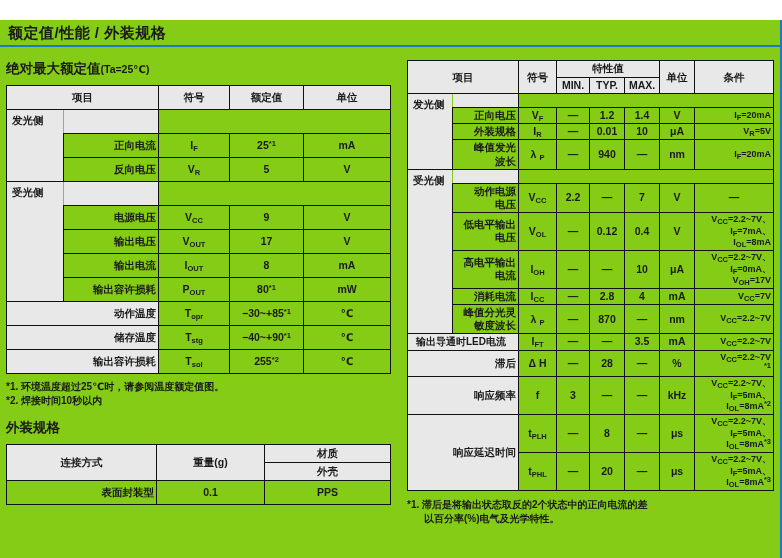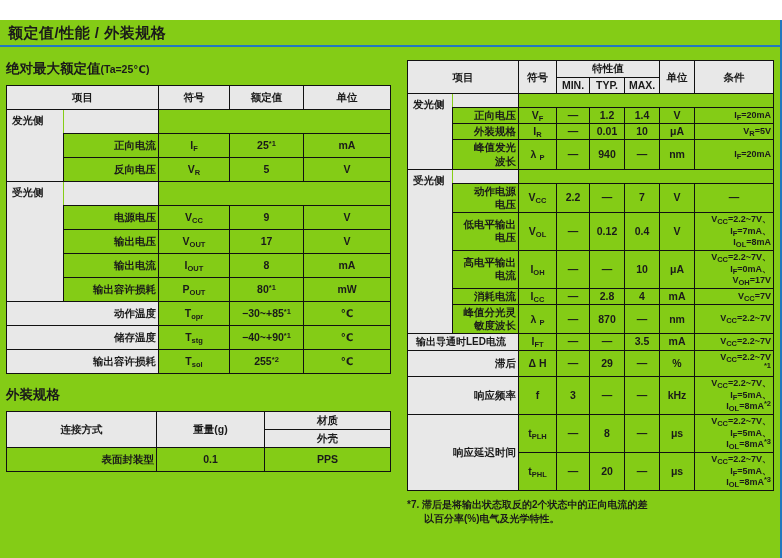--- a/index.html
+++ b/index.html
@@ -124,20 +124,24 @@
       </tr>
       <tr class="h24">
         <td class="gray item" colspan="2">输出容许损耗</td>
         <td>T<sub>sol</sub></td>
         <td>255<sup>*2</sup></td>
         <td>℃</td>
       </tr>
     </tbody>
       </table>
 
+    <div class="fnotes">
+      <div class="fnote">*1. 环境温度超过25℃时，请参阅温度额定值图。</div>
+      <div class="fnote">*2. 焊接时间10秒以内</div>
+    </div>
 
     <div class="pkg-block">
       <h2 class="sec-title">外装规格</h2>
       <table>
         <colgroup>
             <col style="width:150px">
             <col style="width:108px">
             <col style="width:126px">
           </colgroup>
         <tbody>
@@ -276,21 +280,21 @@
         <td>—</td>
         <td>—</td>
         <td>3.5</td>
         <td>mA</td>
         <td class="cond">V<sub>CC</sub>=2.2~7V</td>
       </tr>
       <tr class="rz">
         <td class="gray item" colspan="2">滞后</td>
         <td>Δ H</td>
         <td>—</td>
-        <td>29</td>
+        <td>28</td>
         <td>—</td>
         <td>%</td>
         <td class="cond">V<sub>CC</sub>=2.2~7V<br><sup>*1</sup></td>
       </tr>
       <tr class="r3">
         <td class="gray item" colspan="2">响应频率</td>
         <td>f</td>
         <td>3</td>
         <td>—</td>
         <td>—</td>
@@ -312,17 +316,17 @@
         <td>—</td>
         <td>20</td>
         <td>—</td>
         <td>μs</td>
         <td class="cond">V<sub>CC</sub>=2.2~7V、<br>I<sub>F</sub>=5mA、<br>I<sub>OL</sub>=8mA<sup>*3</sup></td>
       </tr>
     </tbody>
       </table>
 
     <div class="fnotes elec-fnote">
-      <div class="fnote">*7. 滞后是将输出状态取反的2个状态中的正向电流的差</div>
+      <div class="fnote">*1. 滞后是将输出状态取反的2个状态中的正向电流的差</div>
       <div class="fnote fnote-indent">以百分率(%)电气及光学特性。</div>
     </div>
   </div>
 </div>
 
 </body></html>

